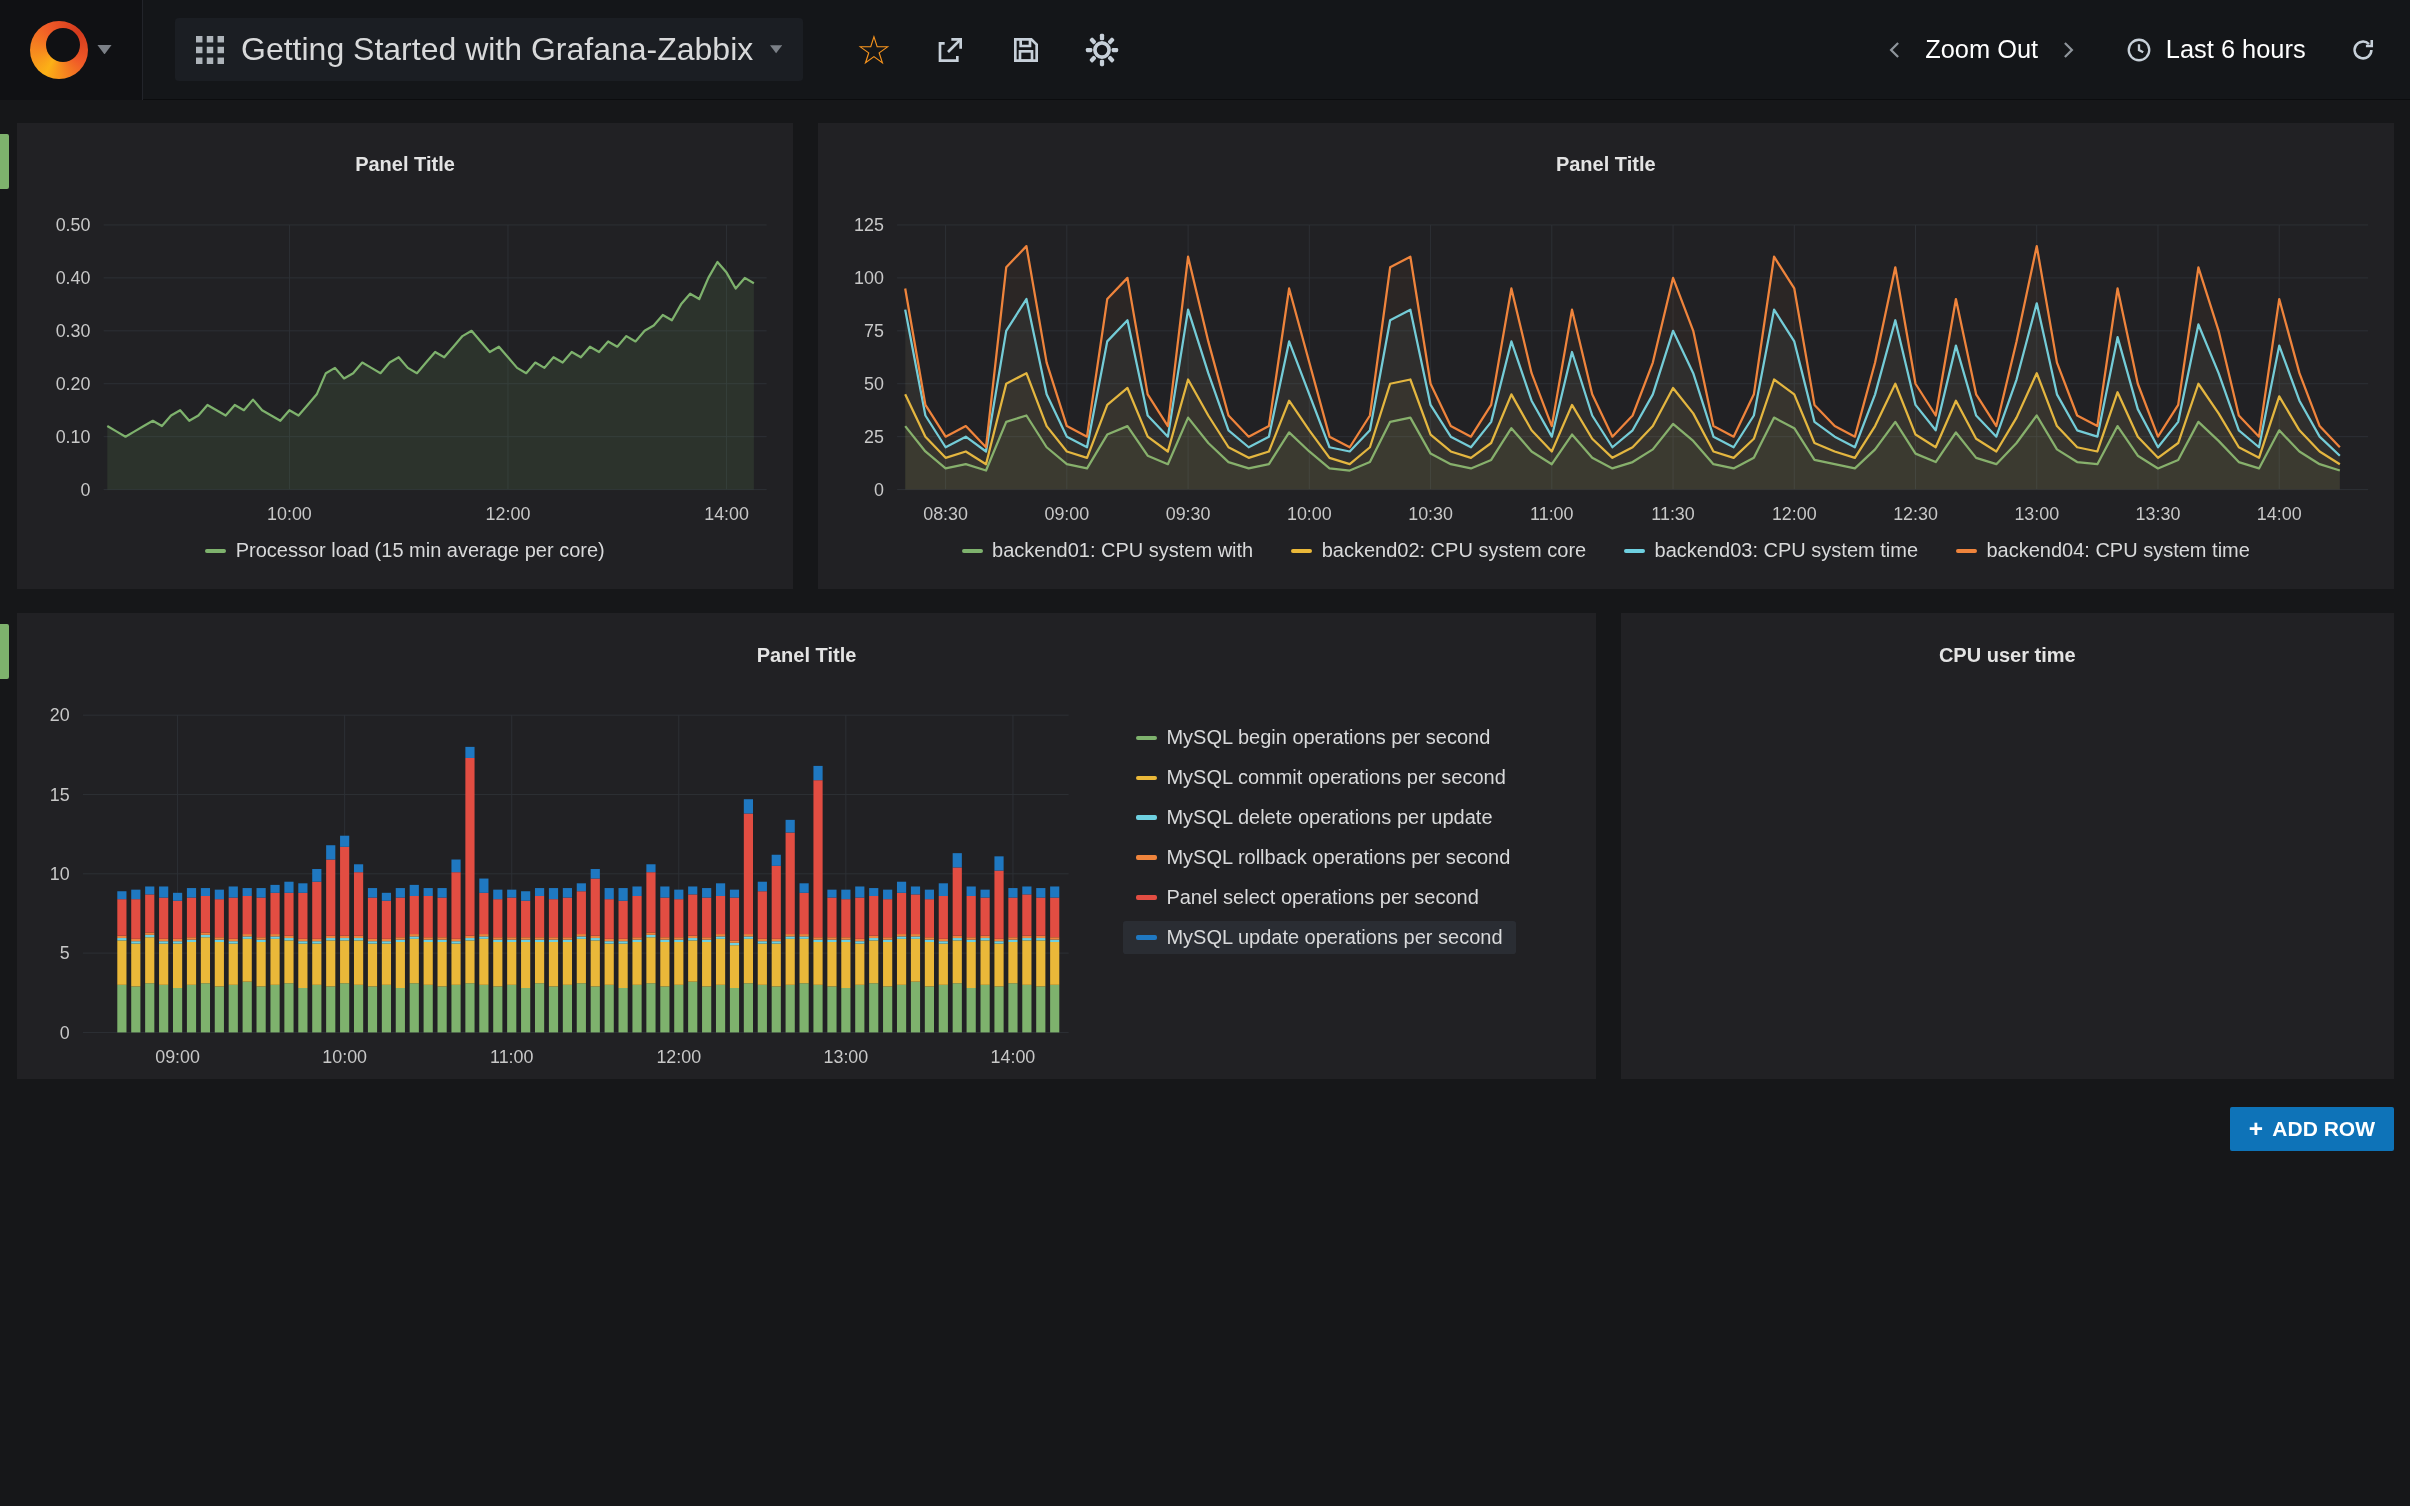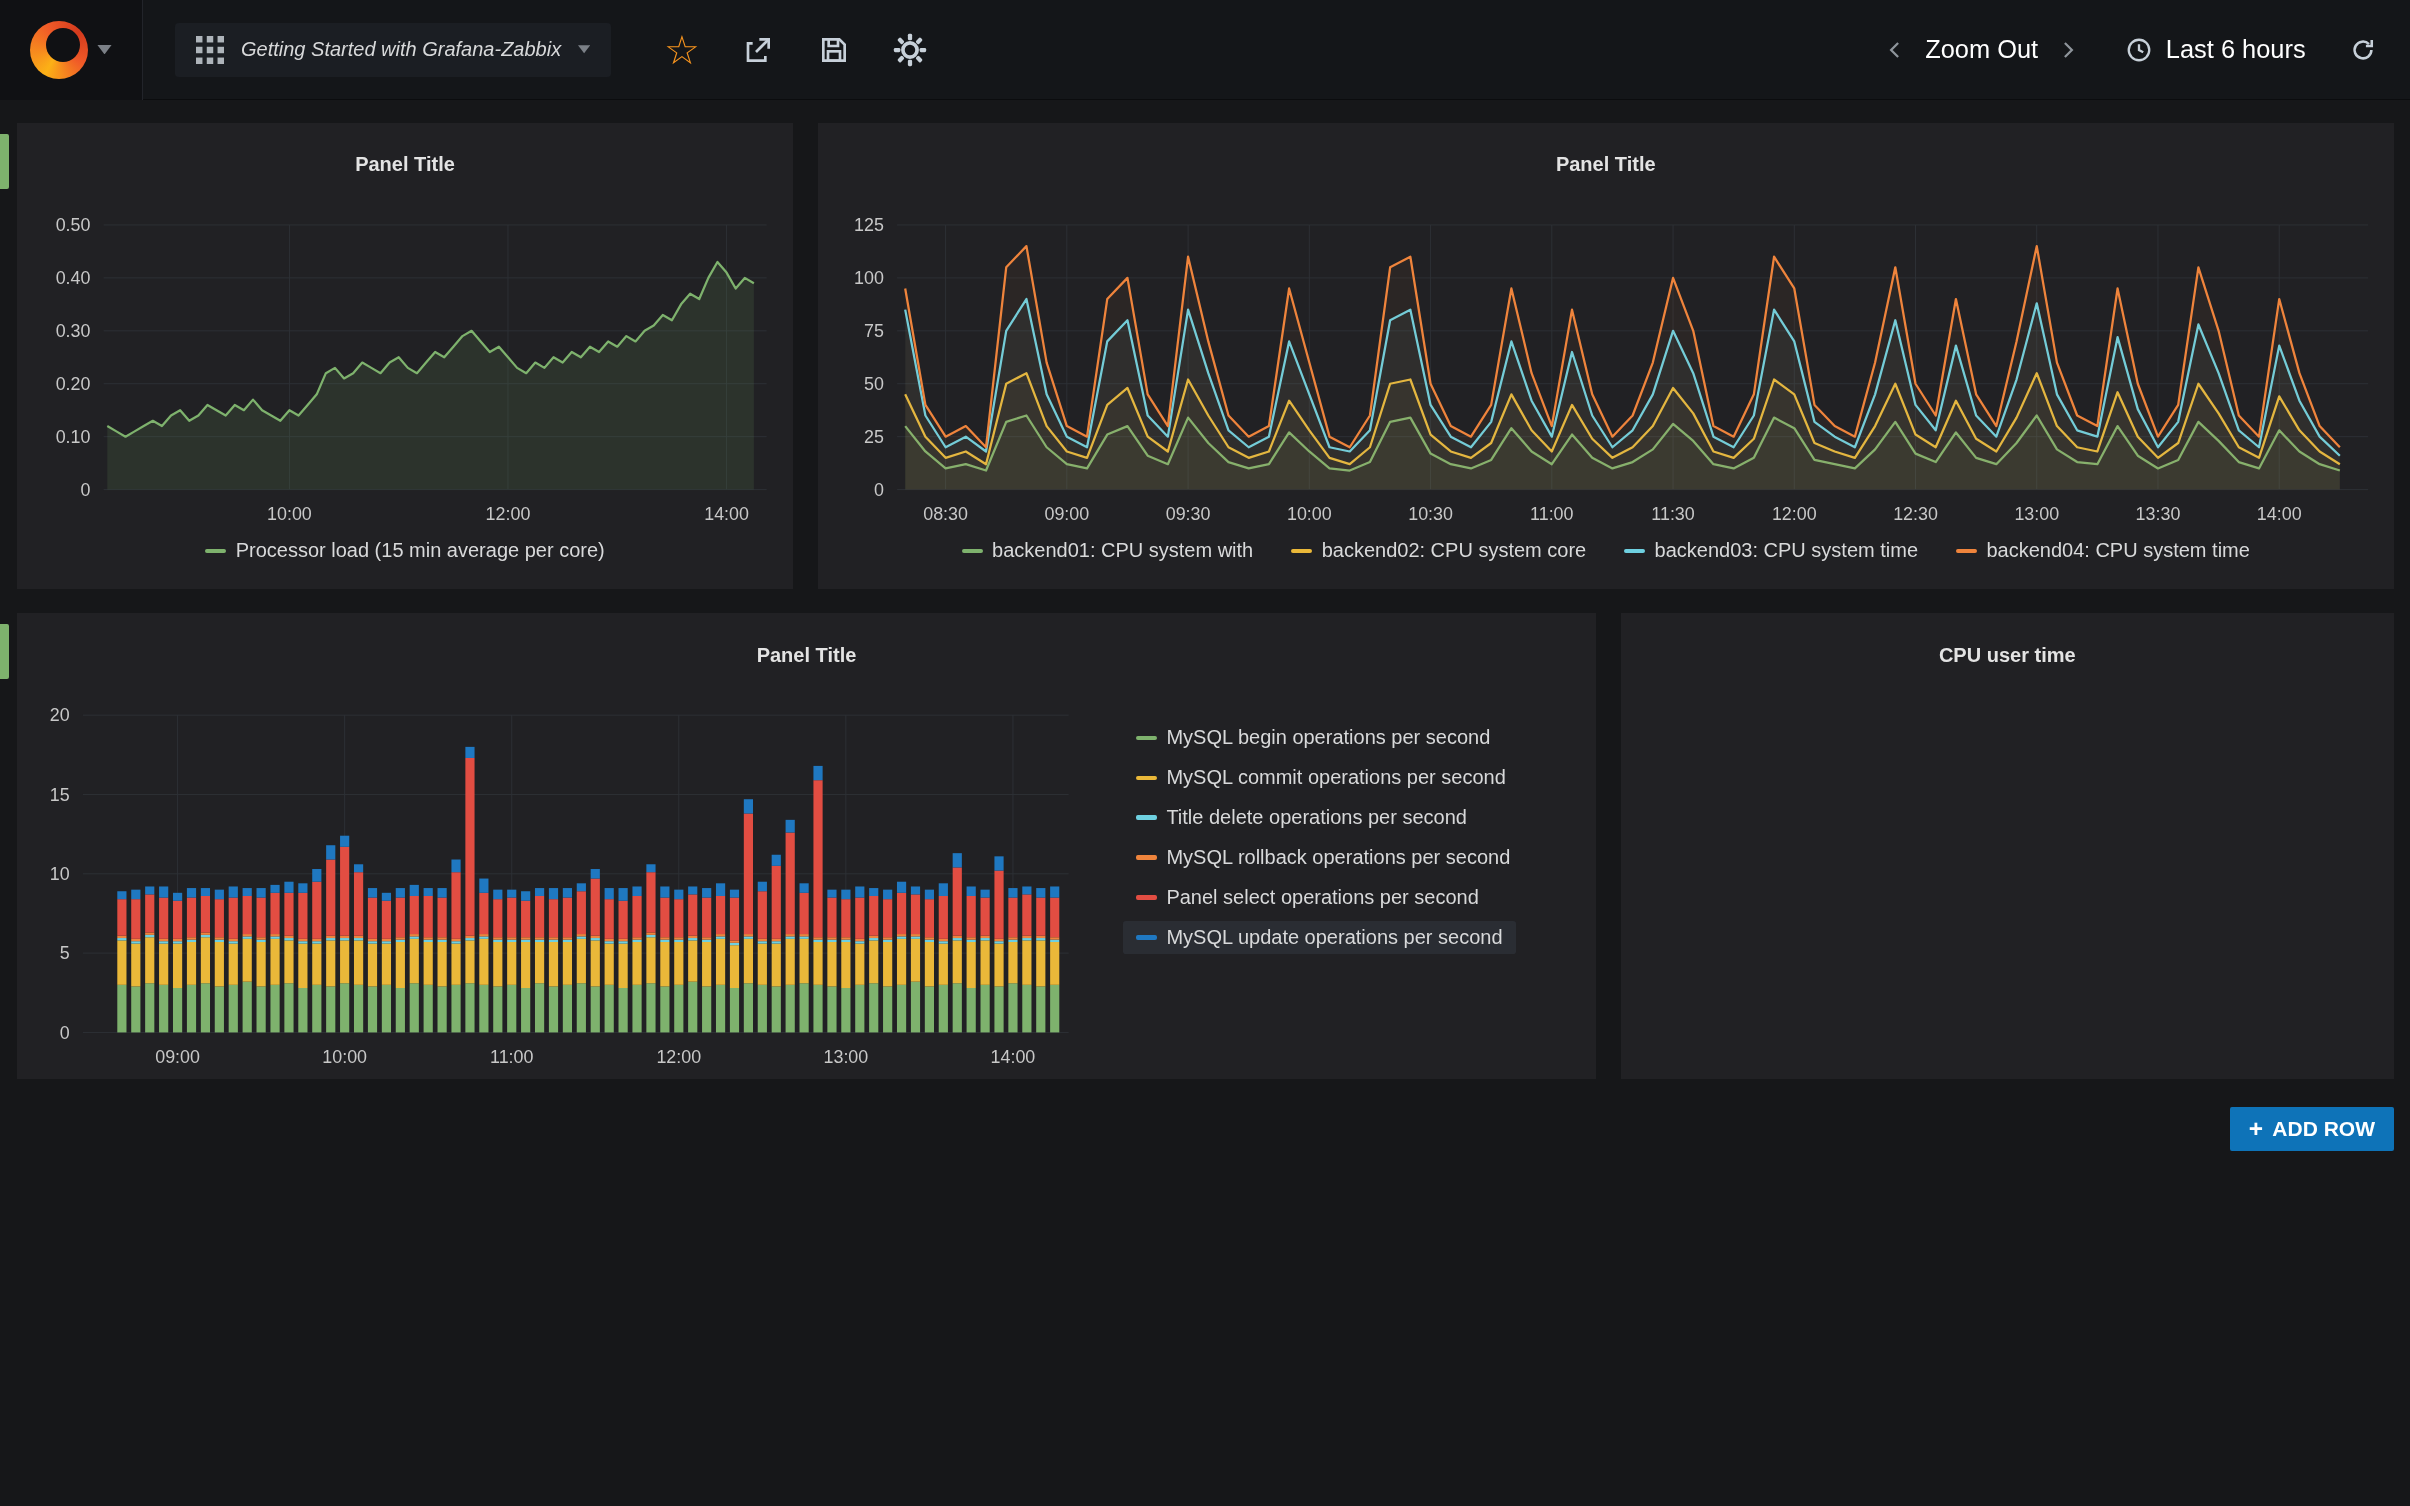--- a/index.html
+++ b/index.html
@@ -27,21 +27,21 @@
     background:conic-gradient(from 210deg, #fcb116, #f05a28 35%, #d43a1d 55%, #f05a28 75%, #fcb116);
     overflow:hidden; }
   .logo-flame::before { content:""; position:absolute; width:34px; height:34px; left:16px; top:7.5px;
     background:var(--logo_bg,#101114); border-radius:50%; }
   .caret-down { width:15px; height:9.4px; display:inline-block; }
 
   .dash-btn {
     margin-left:32px; display:flex; align-items:center; gap:17px;
     background:#1b1e23; border-radius:3.8px; padding:13px 21px;
   }
-  .dash-title { font-size:20px; color:#d8d9da;font-style:italic; }
+  .dash-title { font-size:32px; color:#d8d9da; }
 
   .nav-icons { display:flex; align-items:center; margin-left:43px; }
   .nav-icon-btn { width:55px; height:55px; margin-right:21px;
     display:flex; align-items:center; justify-content:center; }
   .star-glyph { font-size:40px; line-height:1; color:var(--star,#f7941e); }
 
   .nav-right { margin-left:auto; display:flex; align-items:center; padding-right:28px; font-size:25.4px; color:#ffffff; }
   .nav-right .sep { width:28px; }
   .nav-text-btn { display:flex; align-items:center; gap:13px; padding:7.5px 9.4px; }
   .chev-btn { width:40px; height:40px; display:flex; align-items:center; justify-content:center; }
@@ -735,21 +735,21 @@
             <span class="legend-item">
               <span class="legend-dash" style="background: rgb(126, 178, 109);"></span>
               <span>MySQL begin operations per second</span>
             </span>
             <span class="legend-item">
               <span class="legend-dash" style="background: rgb(234, 184, 57);"></span>
               <span>MySQL commit operations per second</span>
             </span>
             <span class="legend-item">
               <span class="legend-dash" style="background: rgb(110, 208, 224);"></span>
-              <span>Title delete operations per second</span>
+              <span>MySQL delete operations per update</span>
             </span>
             <span class="legend-item">
               <span class="legend-dash" style="background: rgb(239, 132, 60);"></span>
               <span>MySQL rollback operations per second</span>
             </span>
             <span class="legend-item">
               <span class="legend-dash" style="background: rgb(226, 77, 66);"></span>
               <span>Panel select operations per second</span>
             </span>
             <span class="legend-item hl">

